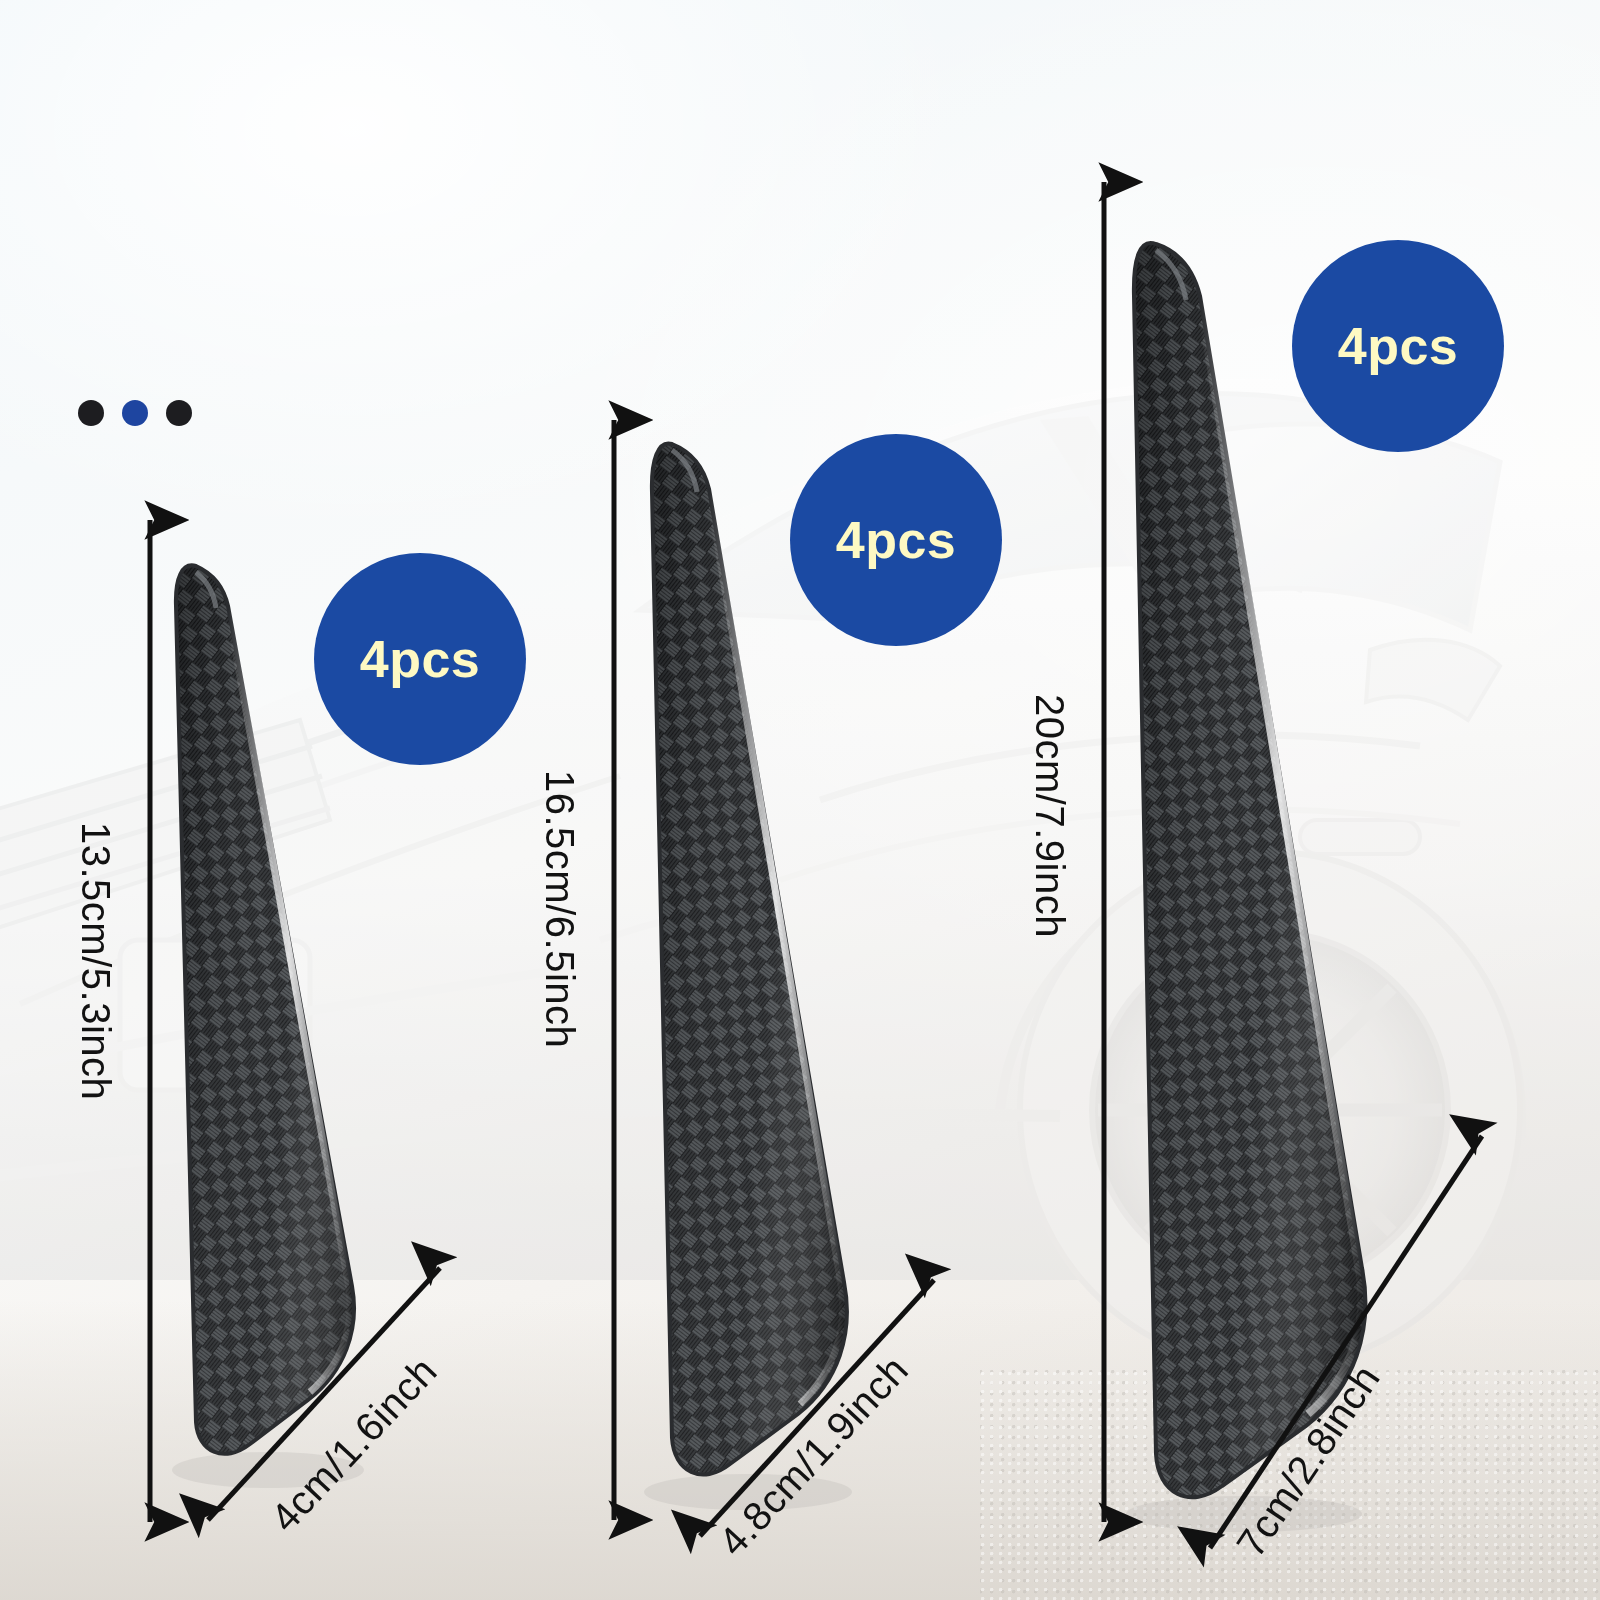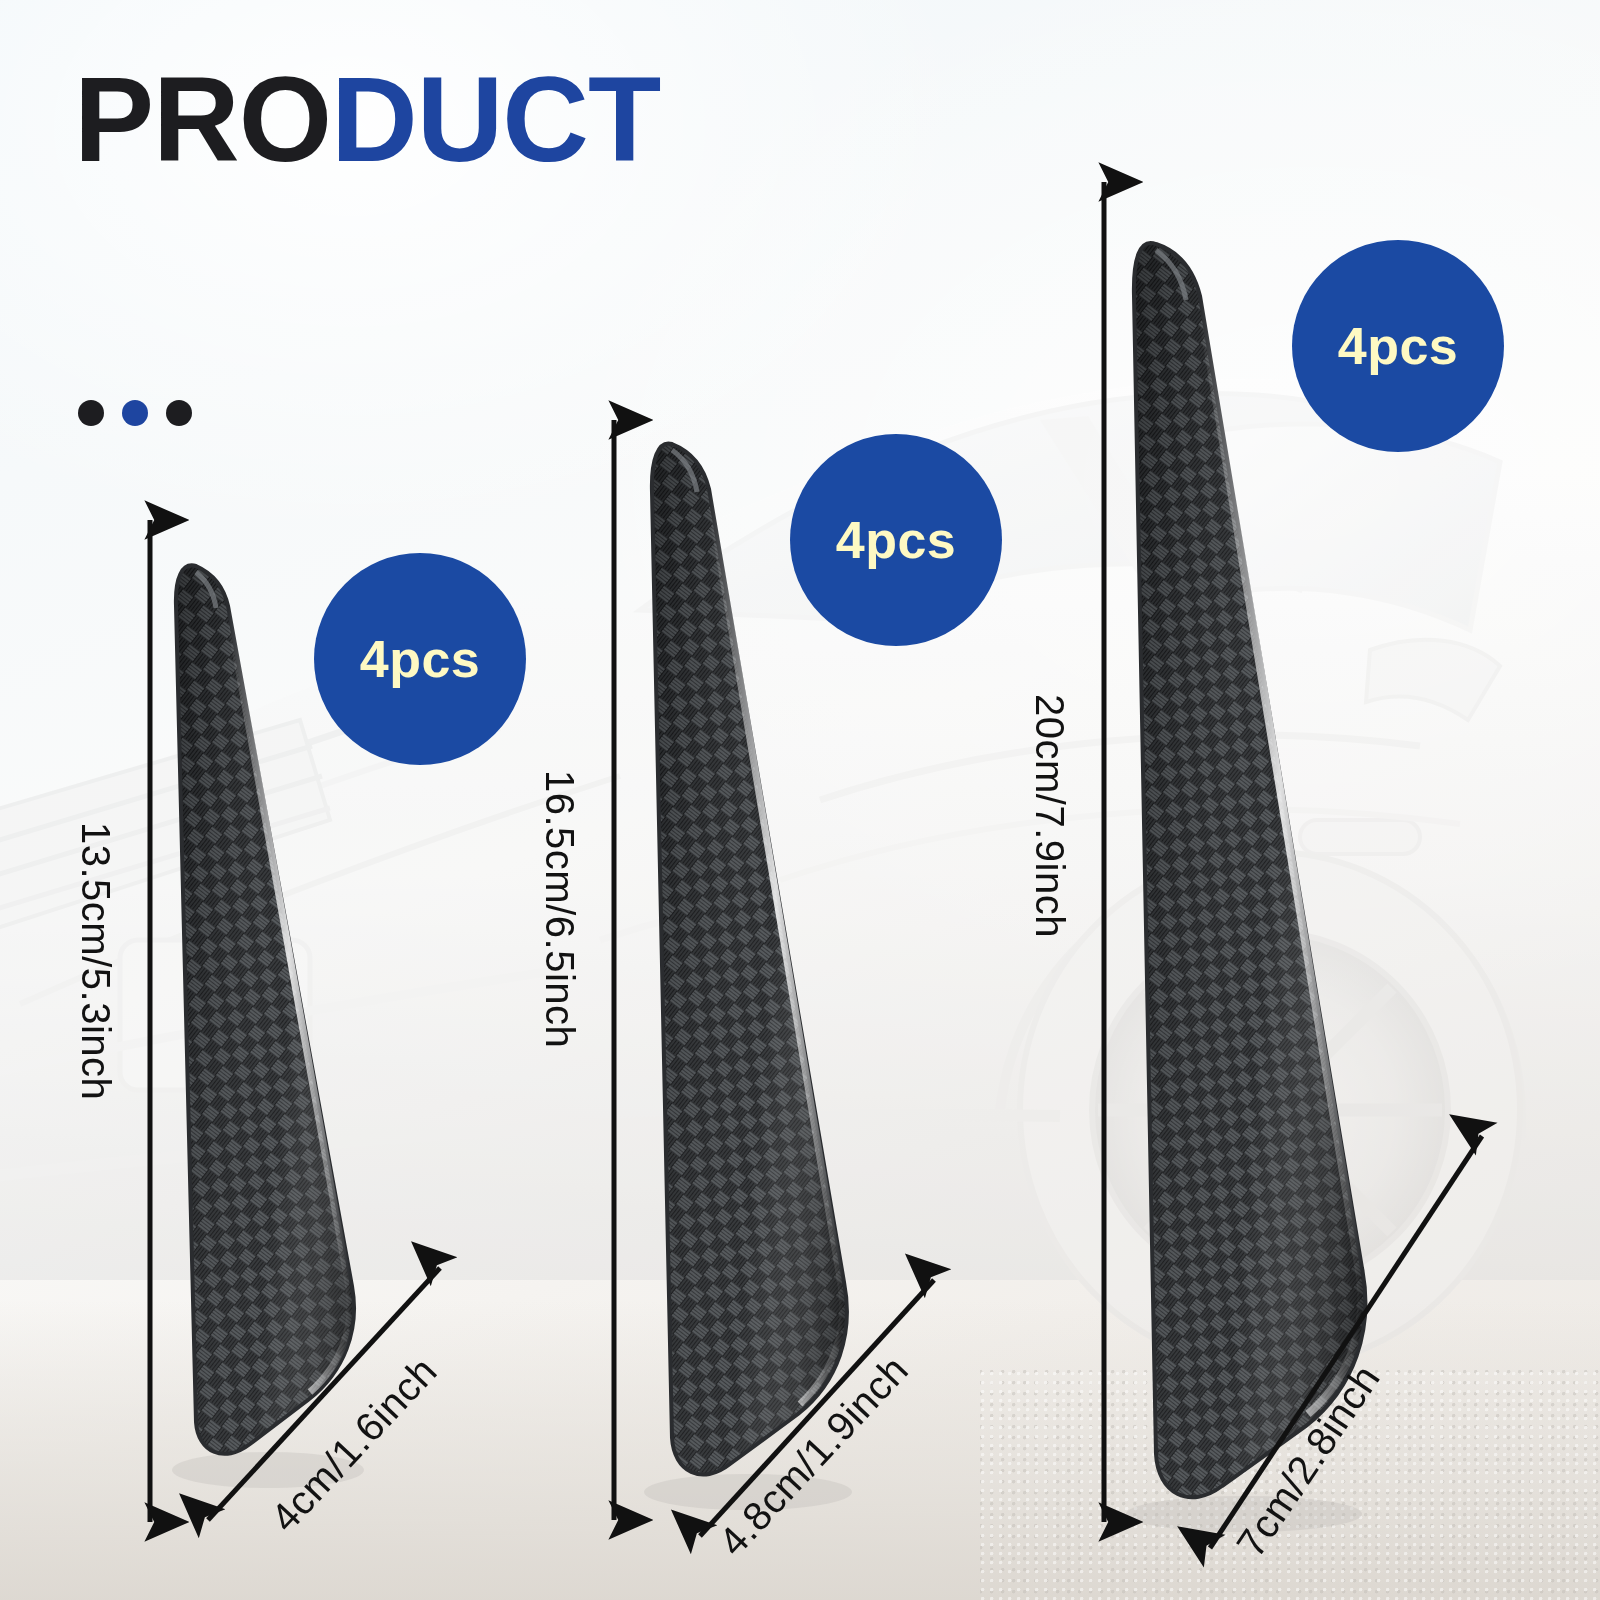--- a/index.html
+++ b/index.html
@@ -321,21 +321,20 @@
     <g>
       <line x1="1104" y1="182" x2="1104" y2="1522" stroke="#111111" stroke-width="5" marker-start="url(#arwUp)" marker-end="url(#arwDn)"></line>
     </g>
 
     <g>
       <line x1="1210" y1="1548" x2="1482" y2="1136" stroke="#111111" stroke-width="5" marker-start="url(#arwUp)" marker-end="url(#arwDn)"></line>
     </g>
   </svg>
 
   <div class="heading">
-    <span class="line"><span class="t-dark">PRO</span><span class="t-blue">DUCT</span></span>
   </div>
 
   <div class="dots">
     <span class="dot d-dark"></span>
     <span class="dot d-blue"></span>
     <span class="dot d-dark"></span>
   </div>
 
   <div class="badge" style="left:314px; top:553px; width:212px; height:212px; font-size:52px;">4pcs</div>
 

